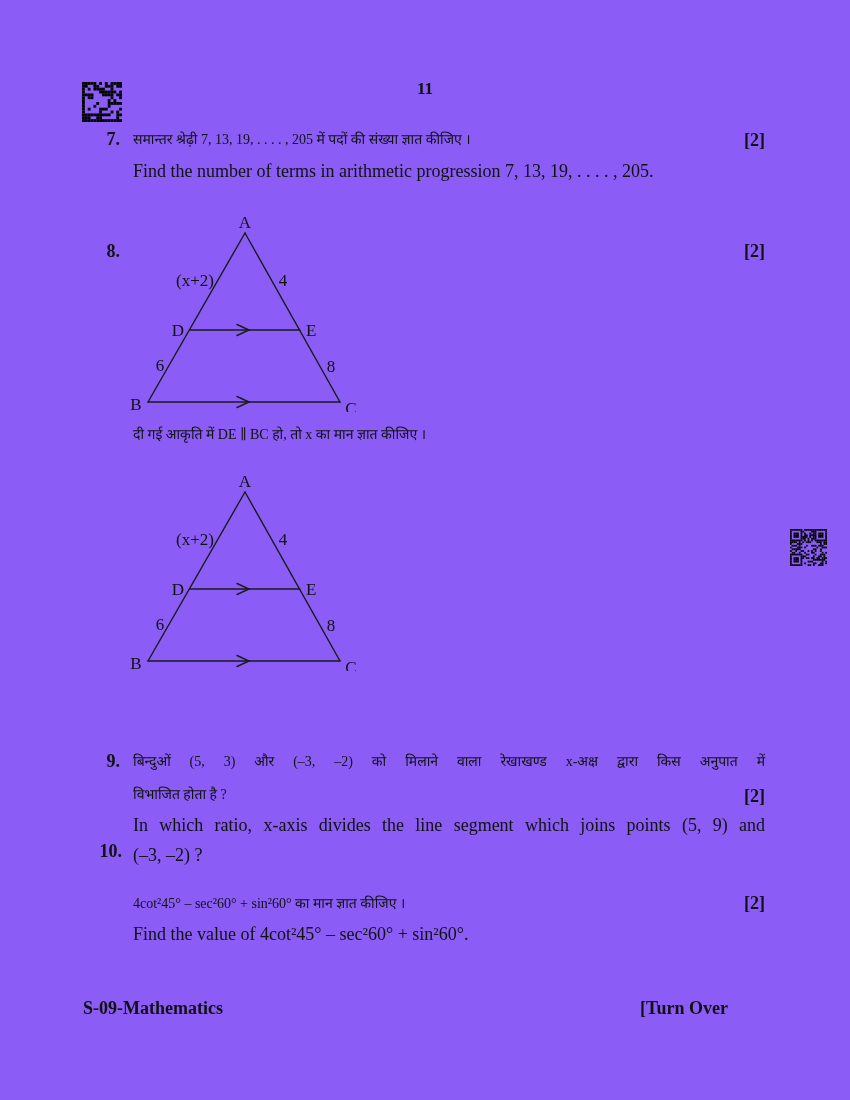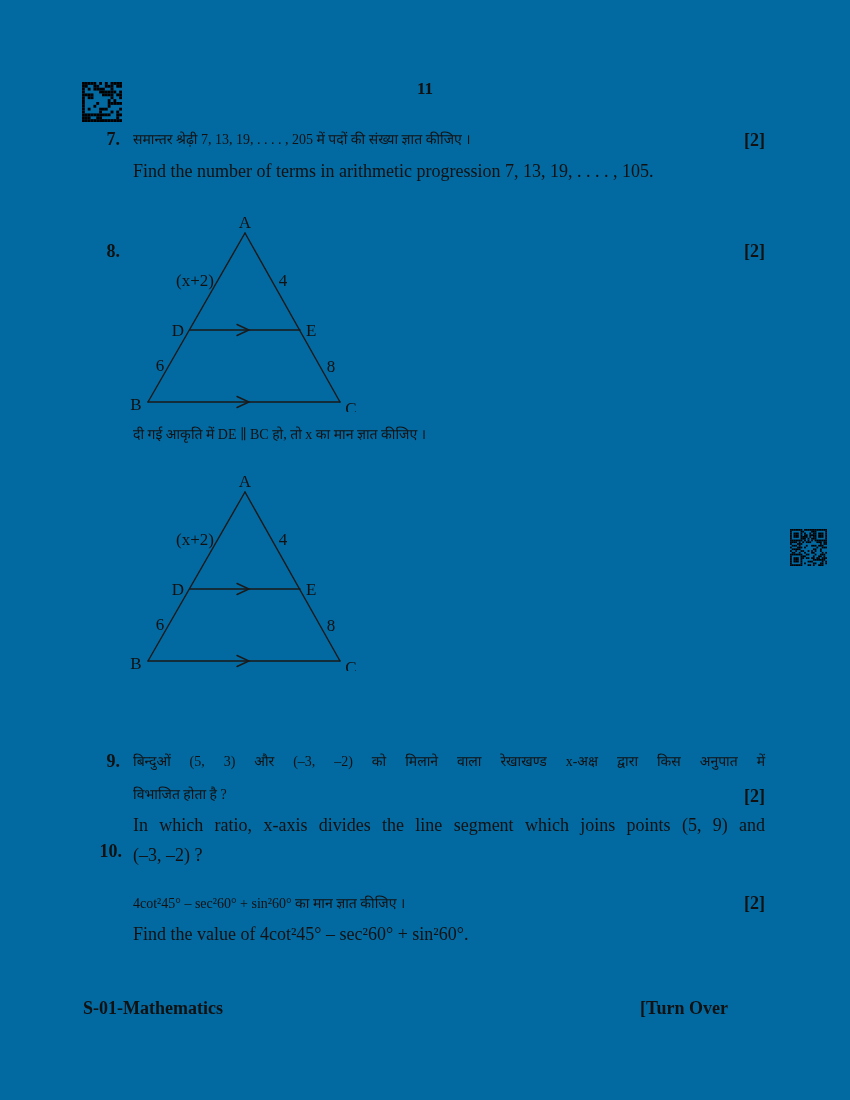--- a/index.html
+++ b/index.html
@@ -1,17 +1,17 @@
 <!DOCTYPE html>
 <html><head>
 <meta charset="utf-8">
 <style>
   html,body{margin:0;padding:0;background:#e8e8e8;}
   .page{
-    position:relative;width:850px;height:1100px;background:#0369a1;
+    position:relative;width:850px;height:1100px;background:#8b5cf6;
     margin:0 auto;overflow:hidden;
     font-family:"Liberation Serif","DejaVu Serif","DejaVu Sans",serif;
     color:#111;
   }
   .abs{position:absolute;white-space:nowrap;}
   .hi{font-size:14px;line-height:27px;}
   .en{font-size:18px;line-height:26px;}
   .qnum{font-weight:bold;font-size:18px;text-align:right;}
   .marks{font-weight:bold;font-size:18px;text-align:right;width:34px;}
   .jl{white-space:normal;text-align:justify;text-align-last:justify;}
@@ -131,21 +131,21 @@
       <rect x="31.42857142857143" y="37.142857142857146" width="2.857142857142857" height="2.857142857142857" fill="#000"></rect>
       <rect x="34.285714285714285" y="37.142857142857146" width="2.857142857142857" height="2.857142857142857" fill="#000"></rect>
       <rect x="37.142857142857146" y="37.142857142857146" width="2.857142857142857" height="2.857142857142857" fill="#000"></rect>
     </svg>
 
   <div class="abs pagenum">11</div>
 
   <div class="abs qnum" style="left:88px;top:129px;width:32px">7.</div>
   <div class="abs hi" style="left:133px;top:126px">समान्तर श्रेढ़ी 7, 13, 19, . . . . , 205 में पदों की संख्या ज्ञात कीजिए ।</div>
   <div class="abs marks" style="left:731px;top:130px">[2]</div>
-  <div class="abs en" style="left:133px;top:158px">Find the number of terms in arithmetic progression 7, 13, 19, . . . . , 105.</div>
+  <div class="abs en" style="left:133px;top:158px">Find the number of terms in arithmetic progression 7, 13, 19, . . . . , 205.</div>
 
   <div class="abs qnum" style="left:88px;top:241px;width:32px">8.</div>
   <div class="abs marks" style="left:731px;top:241px">[2]</div>
 
   <svg class="fig abs" style="left:120px;top:212px" width="260" height="200" viewBox="0 0 260 200">
     <g stroke="#1a1a1a" stroke-width="1.4" fill="none" stroke-linecap="round">
       <line x1="125" y1="21" x2="28" y2="190"></line>
       <line x1="125" y1="21" x2="220" y2="190"></line>
       <line x1="28" y1="190" x2="220" y2="190"></line>
       <line x1="70" y1="118" x2="180" y2="118"></line>
@@ -434,16 +434,16 @@
   <div class="abs hi" style="left:133px;top:781px">विभाजित होता है ?</div>
   <div class="abs marks" style="left:731px;top:786px">[2]</div>
   <div class="abs en jl" style="left:133px;top:812px;width:632px">In which ratio, x-axis divides the line segment which joins points (5, 9) and</div>
   <div class="abs en" style="left:133px;top:842px">(–3, –2) ?</div>
 
   <div class="abs qnum" style="left:88px;top:841px;width:34px">10.</div>
   <div class="abs hi" style="left:133px;top:890px">4cot²45° – sec²60° + sin²60° का मान ज्ञात कीजिए ।</div>
   <div class="abs marks" style="left:731px;top:893px">[2]</div>
   <div class="abs en" style="left:133px;top:921px">Find the value of 4cot²45° – sec²60° + sin²60°.</div>
 
-  <div class="abs footer" style="left:83px;top:998px">S-01-Mathematics</div>
+  <div class="abs footer" style="left:83px;top:998px">S-09-Mathematics</div>
   <div class="abs footer" style="left:600px;top:998px;width:168px;text-align:center">[Turn Over</div>
 
 </div>
 
 </body></html>

